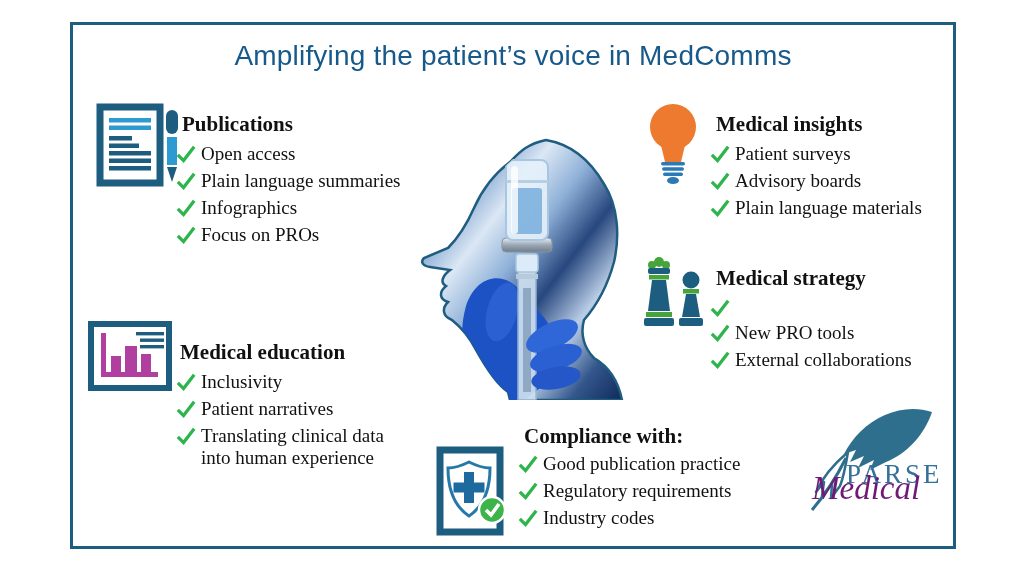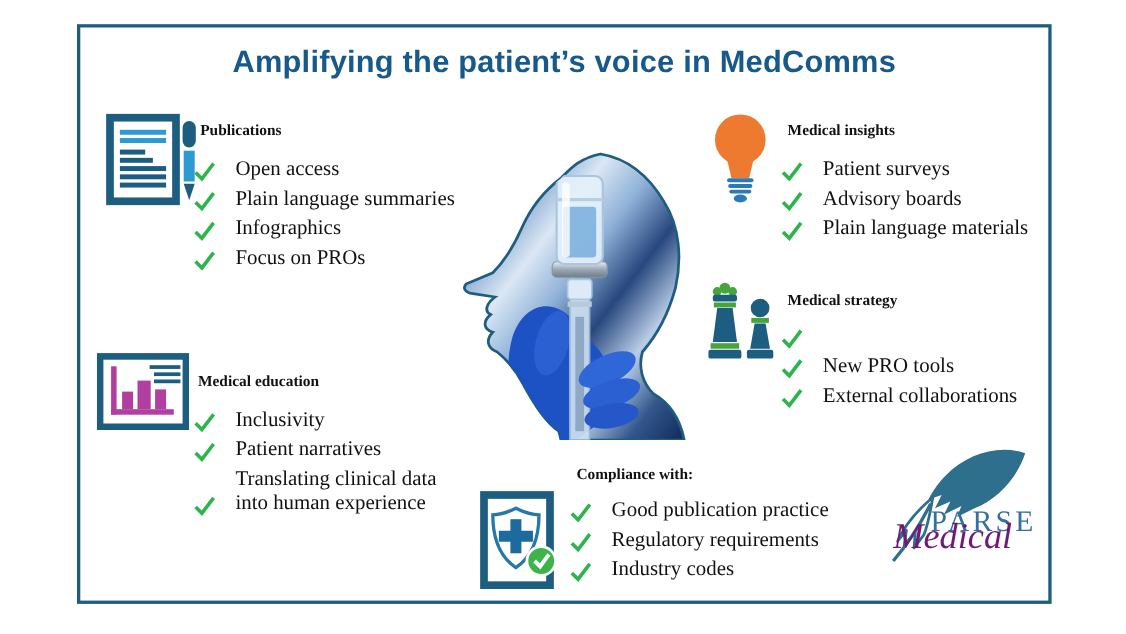--- a/index.html
+++ b/index.html
@@ -6,28 +6,28 @@
   body{
     width:1024px;height:576px;position:relative;background:#ffffff;
     font-family:"Liberation Serif", serif;color:#151515;overflow:hidden;
   }
   .card{
     position:absolute;left:70px;top:22px;width:886px;height:527px;
     background:#ffffff;border:3px solid #1d5d80;box-sizing:border-box;
   }
   .title{
     position:absolute;left:70px;top:40px;width:886px;text-align:center;
-    font-family:"Liberation Sans", sans-serif;font-weight:700;font-size:28px;
+    font-family:"Liberation Sans", sans-serif;font-weight:400;font-size:28px;
     color:#17598a;letter-spacing:.2px;
   }
   .heading{
-    position:absolute;font-weight:700;font-size:14px;color:#111;white-space:nowrap;
+    position:absolute;font-weight:700;font-size:21px;color:#111;white-space:nowrap;
   }
   .list{position:absolute;}
-  .item{display:flex;align-items:flex-end;gap:18px;margin-bottom:5px;
+  .item{display:flex;align-items:flex-start;gap:5px;margin-bottom:5px;
         font-size:19px;line-height:1.16;color:#111;}
   .item .chk{flex:0 0 auto;margin-top:2px;}
   .icon{position:absolute;}
   .logo-parse{
     position:absolute;left:846px;top:459px;font-size:27px;letter-spacing:3px;
     color:#35719a;font-family:"Liberation Serif", serif;
   }
   .logo-medical{
     position:absolute;left:812px;top:470px;font-size:33px;font-style:italic;
     color:#701a75;font-family:"Liberation Serif", serif;

